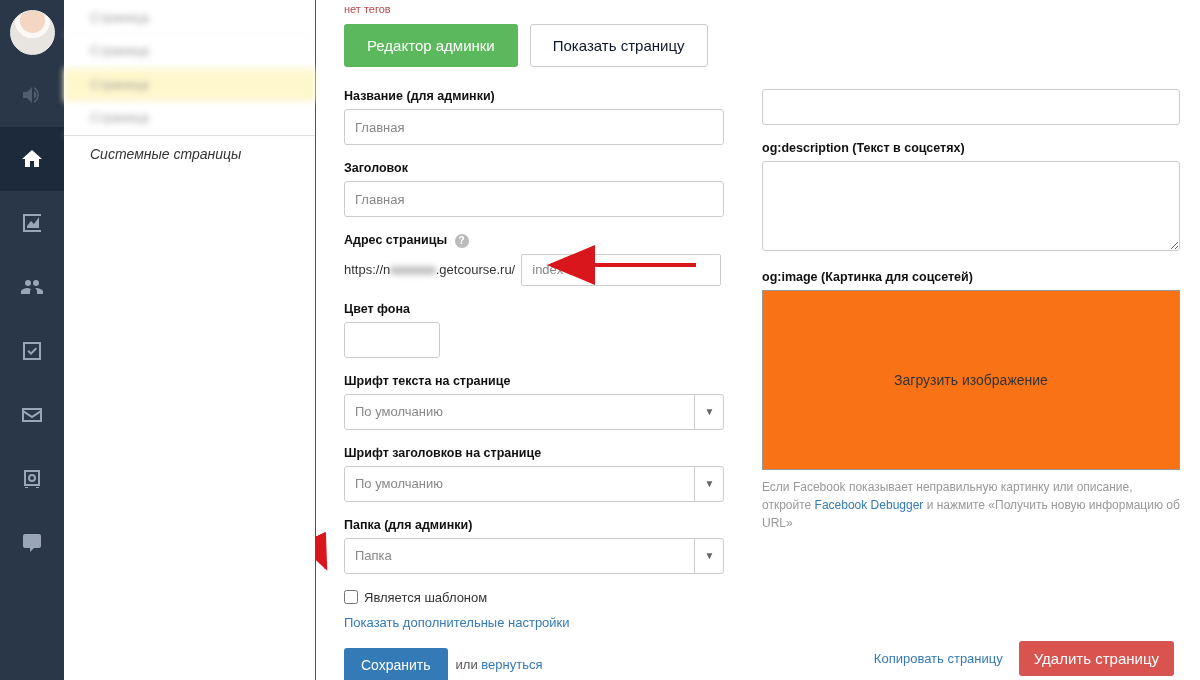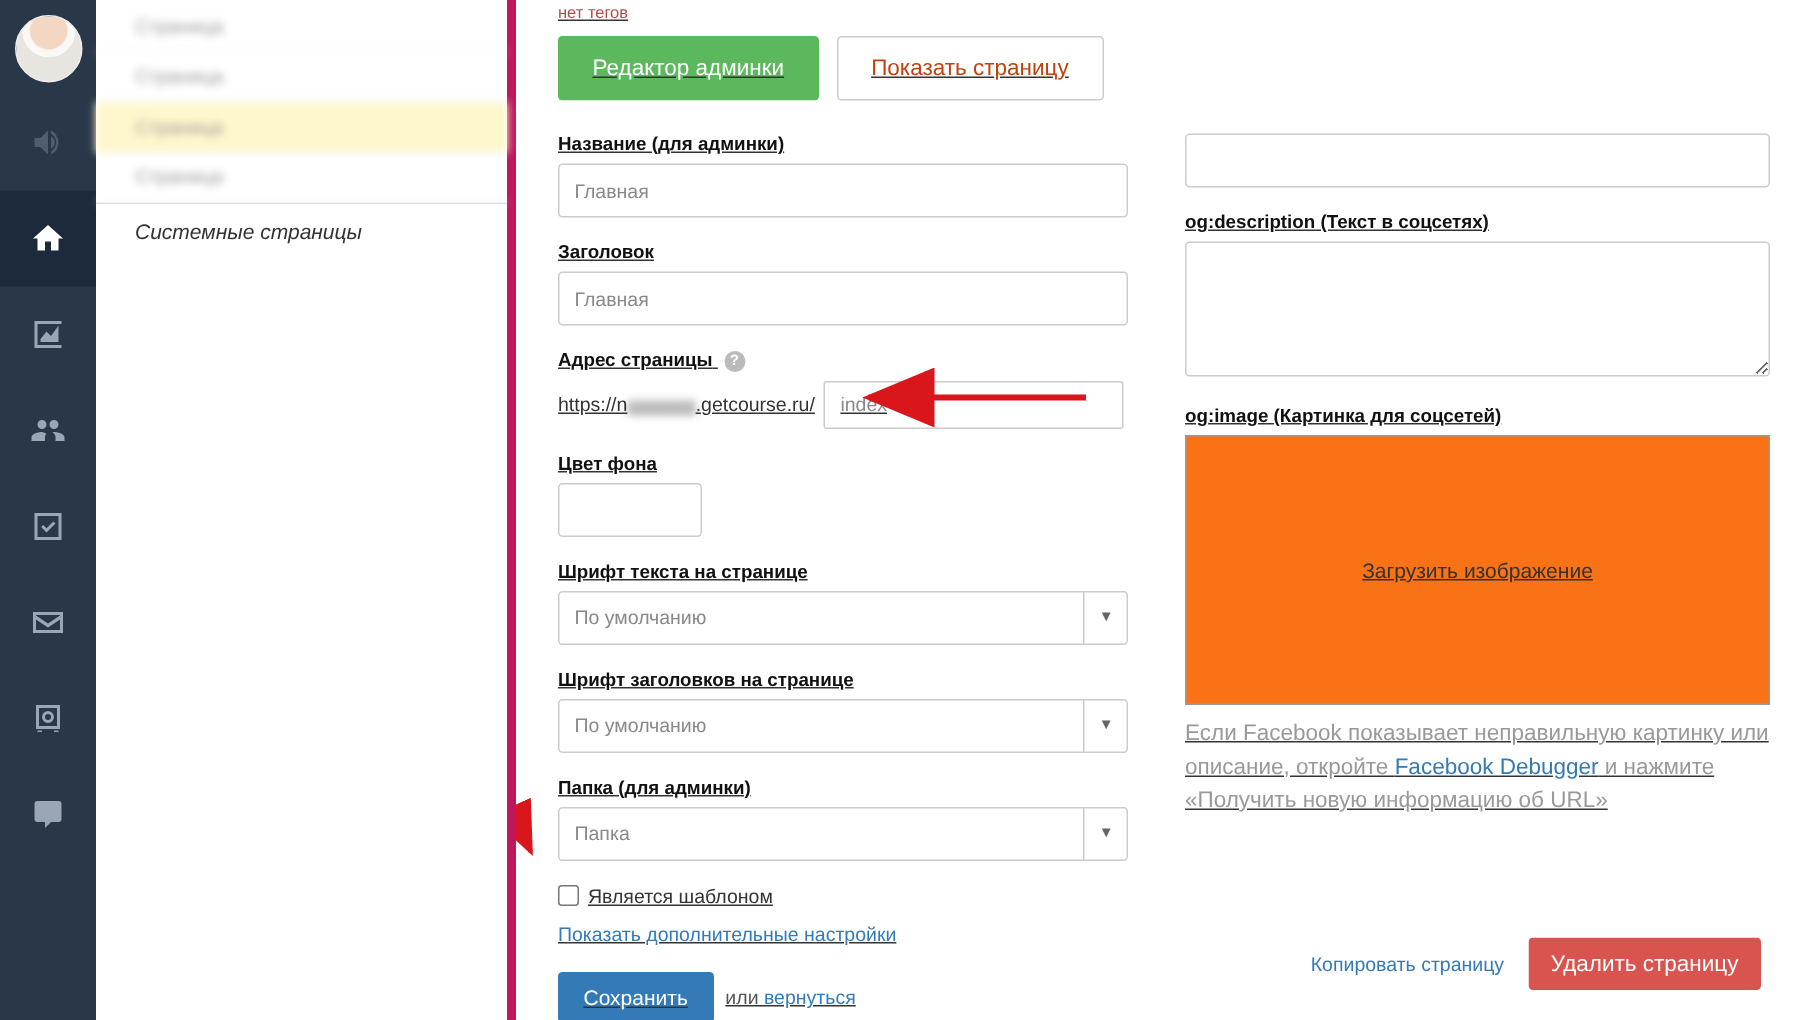--- a/index.html
+++ b/index.html
@@ -4,31 +4,31 @@
 <style>
 * { box-sizing: border-box; margin: 0; padding: 0; font-family: "Helvetica Neue", Arial, sans-serif; }
 body { background: #fff; color: #333; font-size: 13px; width: 1200px; height: 680px; overflow: hidden; position: relative; }
 .layout { display: flex; height: 100%; }
 .sidenav { width: 64px; background: #2a3749; display: flex; flex-direction: column; align-items: center; }
 .sidenav .avatar { width: 45px; height: 45px; border-radius: 50%; margin: 10px 0 8px; background: radial-gradient(circle at 50% 22%, #f4d7c3 0 30%, #fbf8f5 33% 44%, #e8e4e0 45%); border: 1px solid #eee; }
 .sidenav .nav-item { width: 64px; height: 64px; display: flex; align-items: center; justify-content: center; color: #9aa5b5; cursor: pointer; }
 .sidenav .nav-item.active { background: #1d2a3c; color: #fff; }
 .sidenav .nav-item svg { width: 24px; height: 24px; fill: currentColor; }
 .sidenav .muted svg { opacity: .35; }
-.pagelist { width: 280px; border-right: 6px solid #be185d; padding-top: 2px; }
+.pagelist { width: 252px; border-right: 1px solid #be185d; padding-top: 2px; }
 .pagelist .item { padding: 9px 16px 9px 26px; font-size: 13px; color: #555; border-bottom: 1px solid #f4f4f4; line-height: 1.1; cursor: pointer; }
 .pagelist .item.blur { filter: blur(3px); color: #999; }
 .pagelist .item.selected { background: #fff7cc; }
 .pagelist .system { padding: 10px 16px 10px 26px; font-style: italic; color: #333; border-top: 1px solid #ddd; font-size: 14px; }
-.main { flex: 1; padding: 0 20px 20px 28px; overflow: auto; position: relative; text-decoration: underline; }
+.main { flex: 1; padding: 0 20px 20px 28px; overflow: auto; position: relative; }
 .notags { font-size: 11px; color: #b54a4a; padding: 3px 0 9px; }
 .tabs { display: flex; gap: 12px; margin-bottom: 22px; }
 .btn { border-radius: 3px; padding: 12px 22px; font-size: 15px; cursor: pointer; border: 1px solid transparent; }
 .btn.green { background: #5cb85c; color: #fff; }
-.btn.outline { background: #fff; color: #c2410c; border-color: #ccc; }
+.btn.outline { background: #fff; color: #0f172a; border-color: #ccc; }
 .cols { display: flex; gap: 38px; }
 .col-l { width: 380px; }
 .col-r { flex: 1; }
 .field { margin-bottom: 16px; }
 .field > label { display: block; font-size: 12.5px; font-weight: 700; color: #111; margin-bottom: 6px; }
 .input { width: 100%; height: 36px; padding: 6px 10px; border: 1px solid #ccc; border-radius: 3px; font-size: 13px; color: #888; background: #fff; }
 .select-wrap { position: relative; }
 .select-wrap .input { padding-right: 18px; }
 .select-wrap .caret { position: absolute; right: 0; top: 0; width: 30px; height: 36px; display: flex; align-items: center; justify-content: center; border-left: 1px solid #ccc; color: #666; font-size: 10px; }
 .addr-row { display: flex; align-items: center; gap: 6px; }
@@ -37,24 +37,24 @@
 .addr-input { width: 200px; height: 32px; padding: 4px 10px; border: 1px solid #ccc; border-radius: 2px; font-size: 13px; color: #888; }
 .help-circle { display: inline-flex; width: 14px; height: 14px; border-radius: 50%; background: #bbb; color: #fff; font-size: 10px; align-items: center; justify-content: center; margin-left: 4px; vertical-align: middle; }
 .color-input { width: 96px; height: 36px; border: 1px solid #ccc; border-radius: 3px; }
 .checkbox-row { display: flex; align-items: center; gap: 6px; font-size: 13px; color: #333; margin: 4px 0 10px; }
 .checkbox-row input { width: 14px; height: 14px; }
 .link { color: #337ab7; cursor: pointer; }
 .action-row { display: flex; align-items: center; gap: 8px; margin-top: 18px; }
 .btn.primary { background: #337ab7; color: #fff; padding: 8px 16px; font-size: 14px; }
 .btn.danger { background: #d9534f; color: #fff; padding: 8px 14px; font-size: 15px; }
 .action-inline { font-size: 13px; color: #555; }
-.right-actions { position: absolute; right: 26px; bottom: 20px; display: flex; gap: 16px; align-items: center; }
+.right-actions { position: absolute; right: 26px; bottom: 4px; display: flex; gap: 16px; align-items: center; }
 .ogdesc { width: 100%; height: 90px; border: 1px solid #ccc; border-radius: 3px; resize: both; padding: 8px; }
 .ogimage { width: 100%; height: 180px; background: #f97316; border: 1px solid #999; display: flex; align-items: center; justify-content: center; color: #333; font-size: 14px; }
-.fb-note { font-size: 15px; color: #999; line-height: 1.5; margin-top: 8px; }
+.fb-note { font-size: 12px; color: #999; line-height: 1.5; margin-top: 8px; }
 .arrow-svg { position: absolute; left: 0; top: 0; pointer-events: none; }
 </style>
 </head>
 <body>
 
 <div class="layout">
   <div class="sidenav">
     <div class="avatar"></div>
     <div class="nav-item muted">
       <svg viewBox="0 0 24 24">

